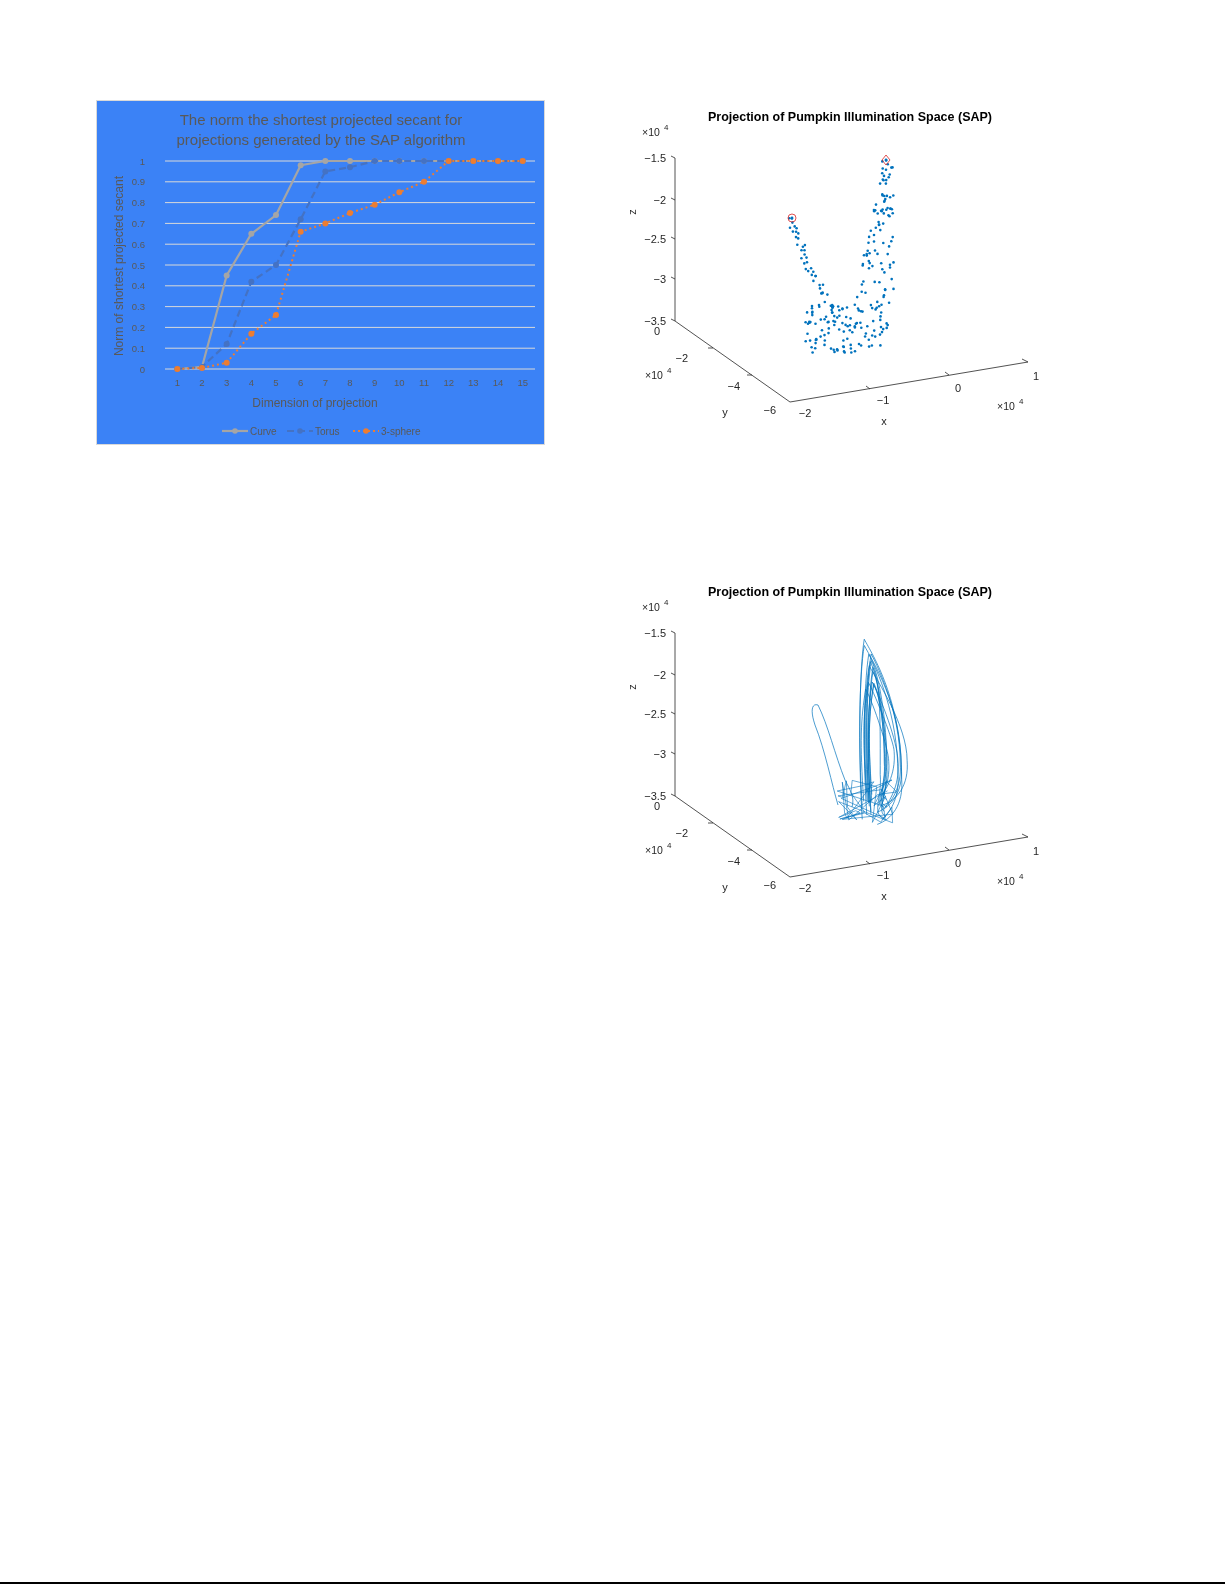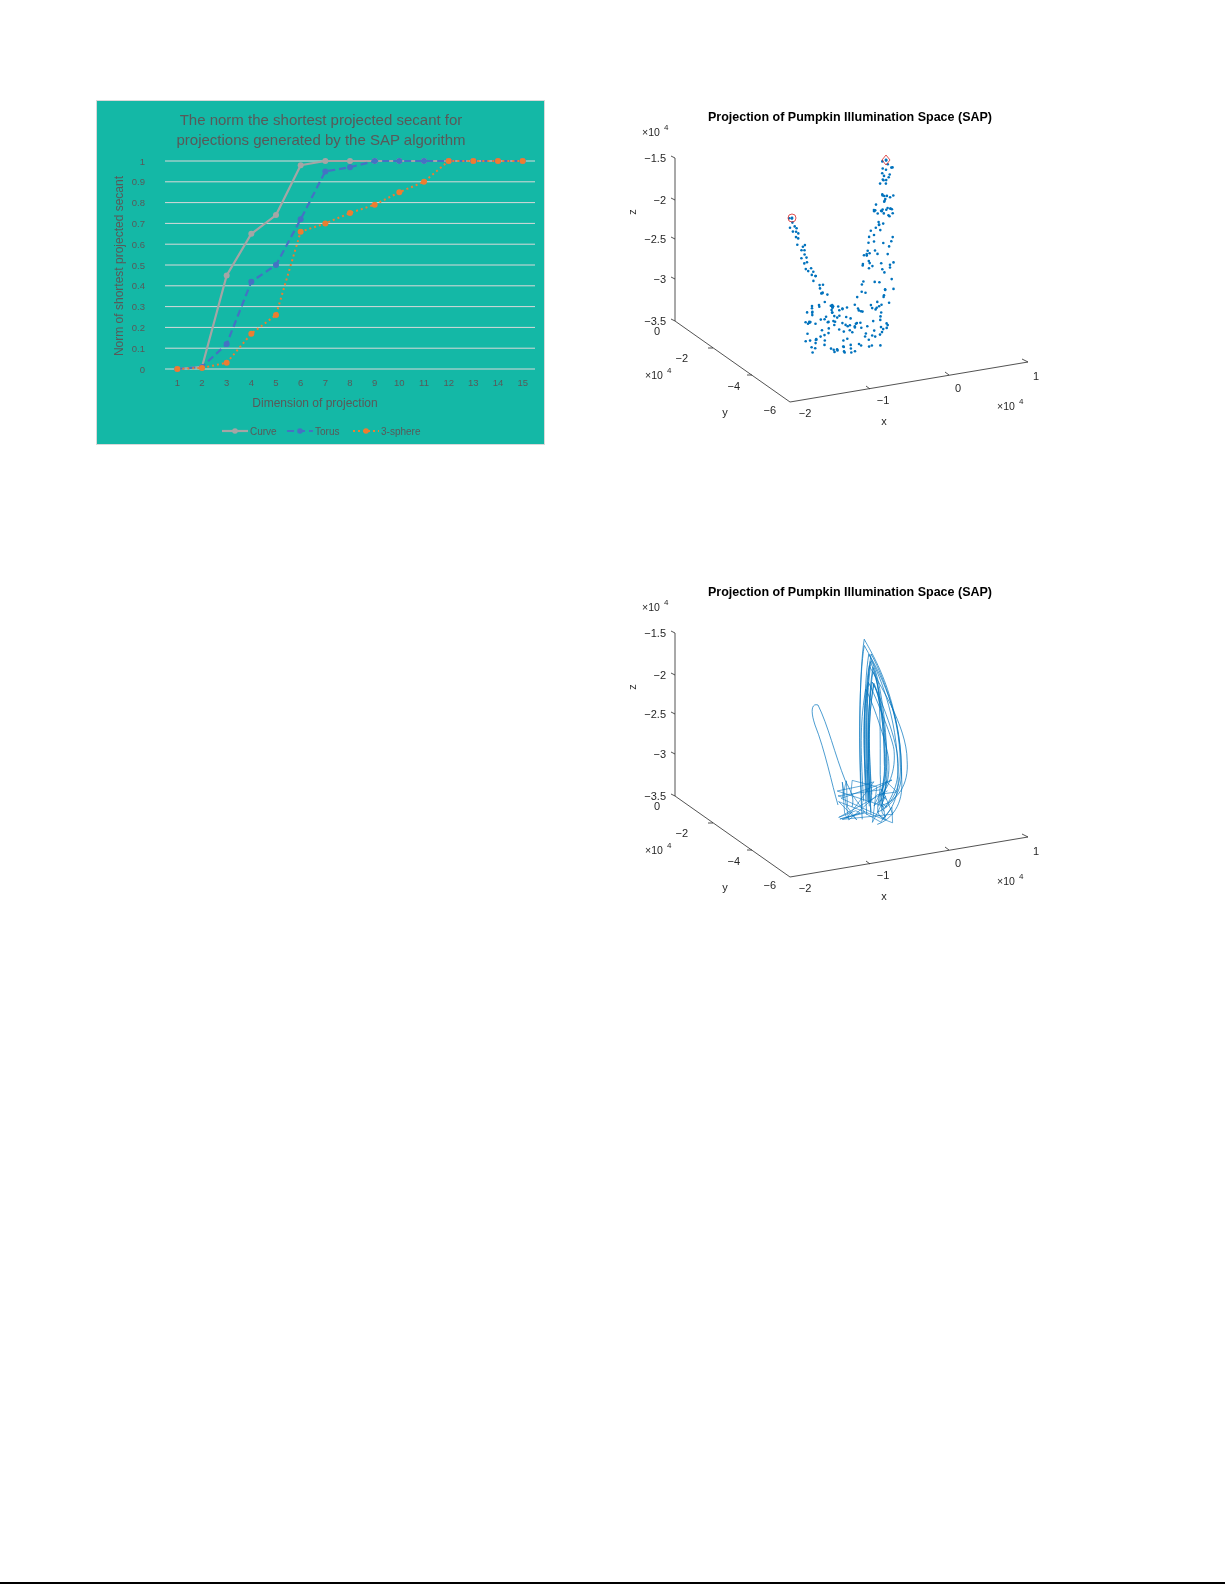--- a/index.html
+++ b/index.html
@@ -1,17 +1,17 @@
 <!DOCTYPE html>
 <html><head>
 <meta charset="utf-8">
 <style>
   html, body { margin: 0; padding: 0; background: #ffffff; }
   body { width: 1225px; height: 1585px; position: relative; overflow: hidden; font-family: "Liberation Sans", sans-serif; }
-  .chart-box { position: absolute; left: 96px; top: 100px; width: 449px; height: 345px; border: 1px solid #d9d9d9; background: #14b8a6; box-sizing: border-box; }
+  .chart-box { position: absolute; left: 96px; top: 100px; width: 449px; height: 345px; border: 1px solid #d9d9d9; background: #3b82f6; box-sizing: border-box; }
   .page-rule { position: absolute; left: 0; right: 0; top: 1582px; height: 2px; background: #000; }
   svg text { font-family: "Liberation Sans", sans-serif; }
   .plot3d { position: absolute; }
 </style>
 </head>
 <body>
 
 <div class="chart-box">
   <svg id="chart1" width="449" height="345">
     <text id="c1-title1" x="224" y="24" text-anchor="middle" font-size="15" fill="#595959">The norm the shortest projected secant for</text>

